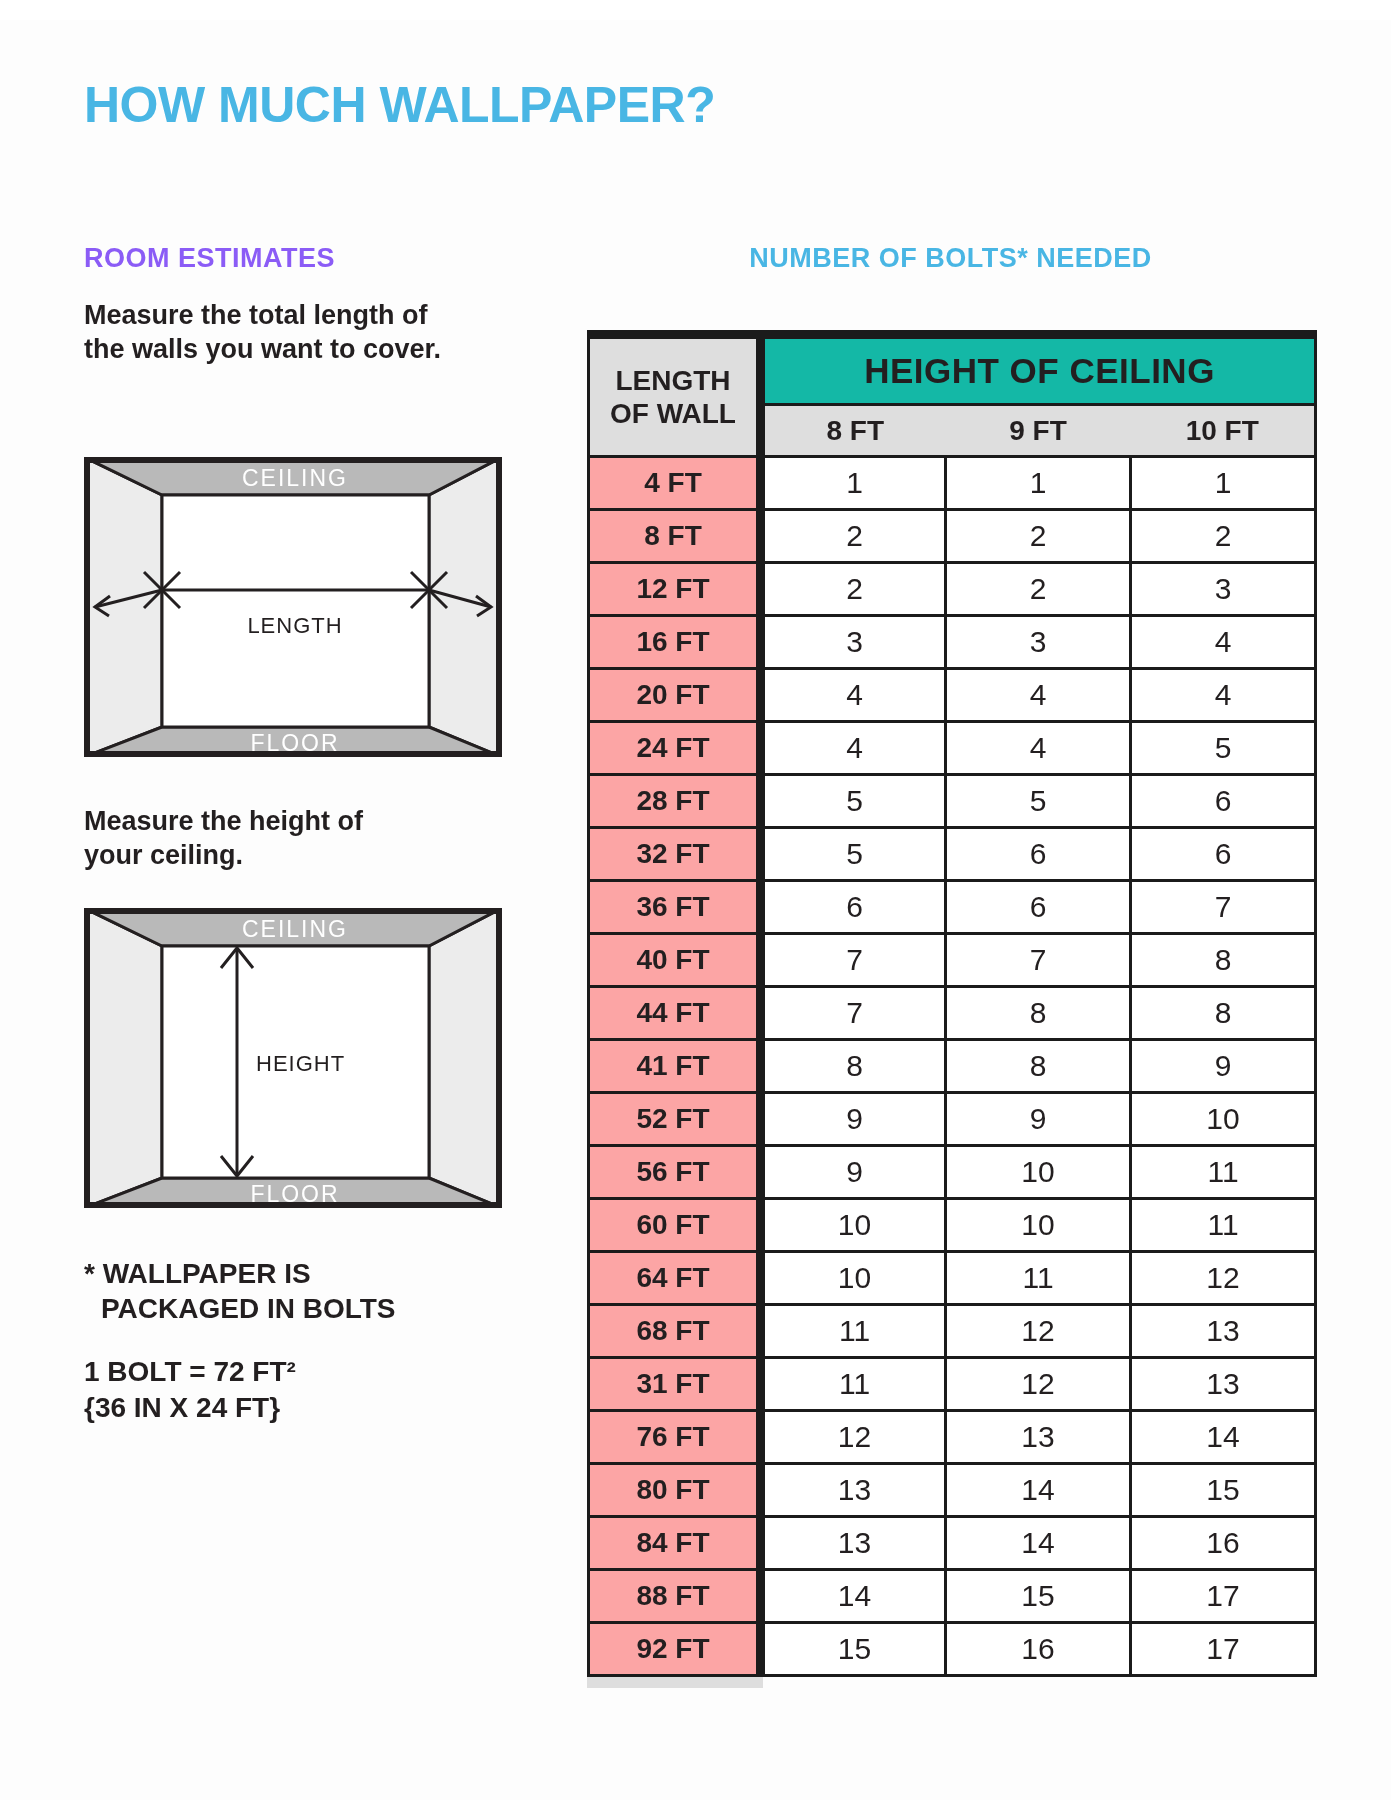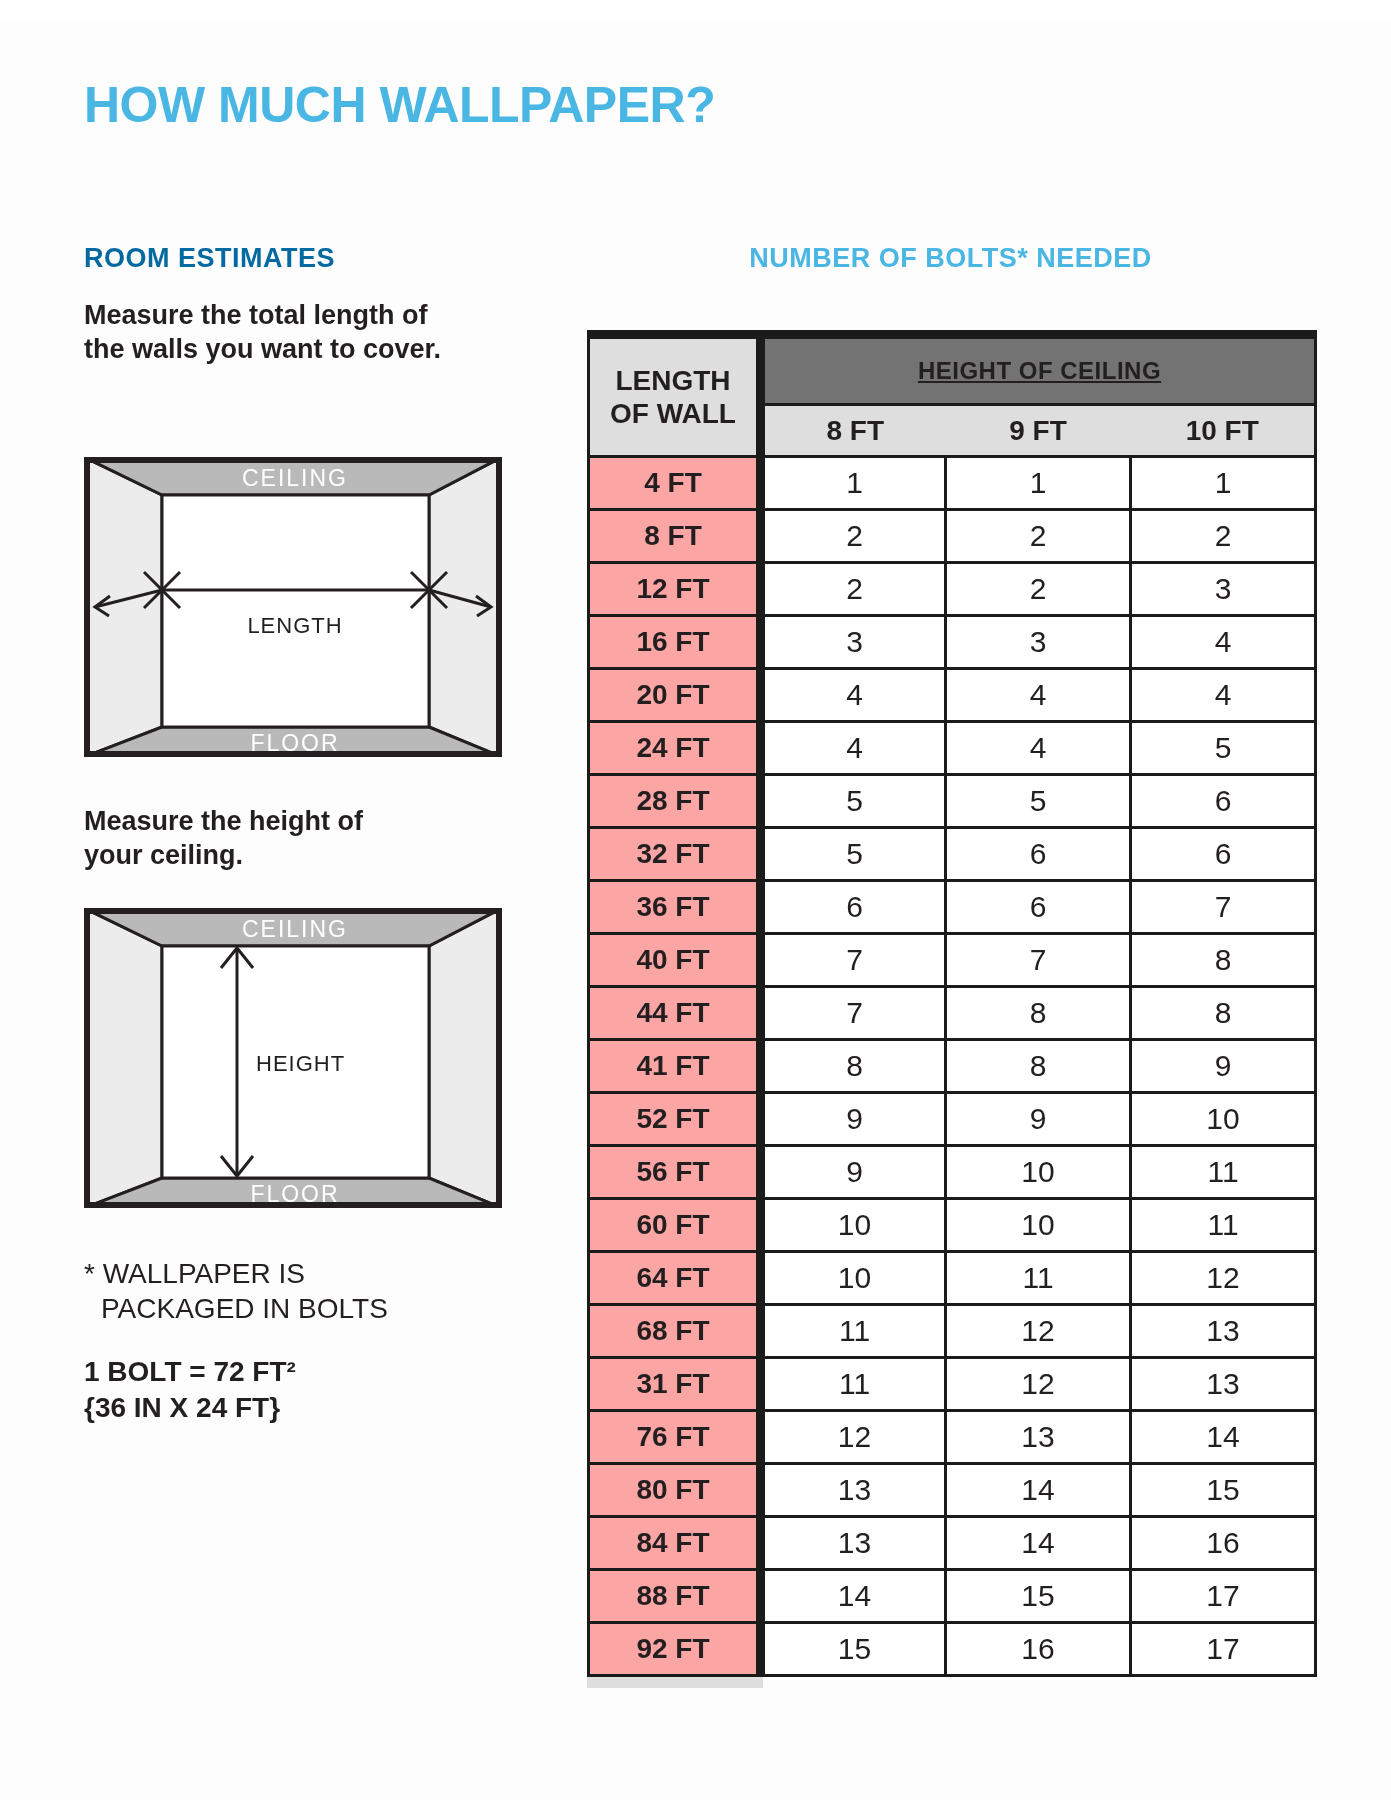--- a/index.html
+++ b/index.html
@@ -8,29 +8,29 @@
     font-family:"Liberation Sans","DejaVu Sans",sans-serif; color:#231F20; overflow:hidden;margin-top:20px;
   }
   .page-title {
     position:absolute; left:84px; top:56px; margin:0;
     font-size:50px; font-weight:700; letter-spacing:-0.5px; color:#49B6E4;
   }
   
   .left-col { position:absolute; left:84px; top:224px; width:440px; }
   .section-heading {
     margin:0 0 26px 0; font-size:27px; line-height:28px; font-weight:700;
-    letter-spacing:0.5px; color:#0369a1;
+    letter-spacing:0.5px; color:#8b5cf6;
   }
   .para { margin:0; font-size:27px; line-height:34px; white-space:pre-line;font-weight:bold; }
   .para.p1 { margin-bottom:91px; }
   .para.p2 { margin-bottom:36px; }
   .para.p3 { margin-bottom:95px; }
   .room-svg { display:block; margin:0 0 47px 0; }
   .room-svg.second { margin-bottom:48px; }
-  .footnote { margin:0 0 28px 0; font-size:28px; line-height:35px; font-weight:400; }
+  .footnote { margin:0 0 28px 0; font-size:28px; line-height:35px; font-weight:700; }
   .footnote .l2 { display:block; padding-left:17px; }
   .bolt-info { margin:0; font-size:28px; line-height:36px; font-weight:700; white-space:pre-line; }
   
   .right-col { position:absolute; left:587px; top:224px; width:727px; }
   .table-heading {
     margin:0 0 58px 0; font-size:27px; line-height:28px; font-weight:700;
     letter-spacing:0.5px; color:#49B6E4; text-align:center;
   }
   table.bolts {
     border-collapse:collapse; table-layout:fixed; width:727px;
@@ -39,23 +39,22 @@
   table.bolts th, table.bolts td { padding:0; text-align:center; vertical-align:middle; }
   col.c-label { width:172px; }
   col.c-data  { width:185px; }
   tr.group-row { height:70px; }
   tr.units-row { height:52px; }
   th.rowhead {
     background:#DEDEDE; font-weight:700; font-size:28px; line-height:33px;
     white-space:pre-line; border-right:9px solid #1b1b1b; border-bottom:3px solid #1b1b1b;
   }
   th.hoc {
-    background:#737373; font-weight:700; font-size:24px; letter-spacing:0.5px;
+    background:#14b8a6; font-weight:700; font-size:35px; letter-spacing:0.5px;
     border-bottom:3px solid #1b1b1b;
-    text-decoration:underline;
   }
   th.unit {
     background:#DEDEDE; font-weight:700; font-size:28px;
     border-left:0; border-right:0; border-bottom:3px solid #1b1b1b;
   }
   tbody.bolts-body tr { height:53px; }
   tbody.bolts-body th {
     background:#fca5a5; font-weight:700; font-size:28px;
     border:3px solid #1b1b1b; border-right:9px solid #1b1b1b;
   }

